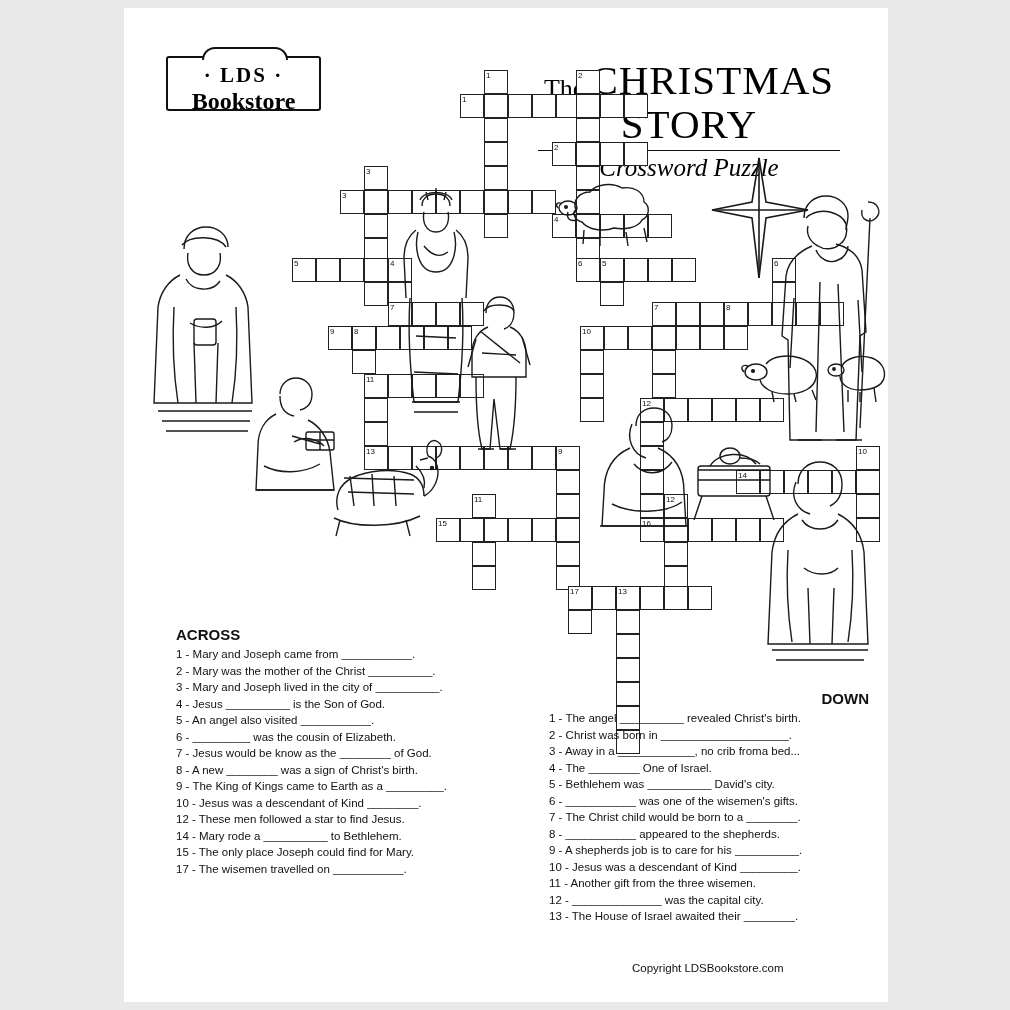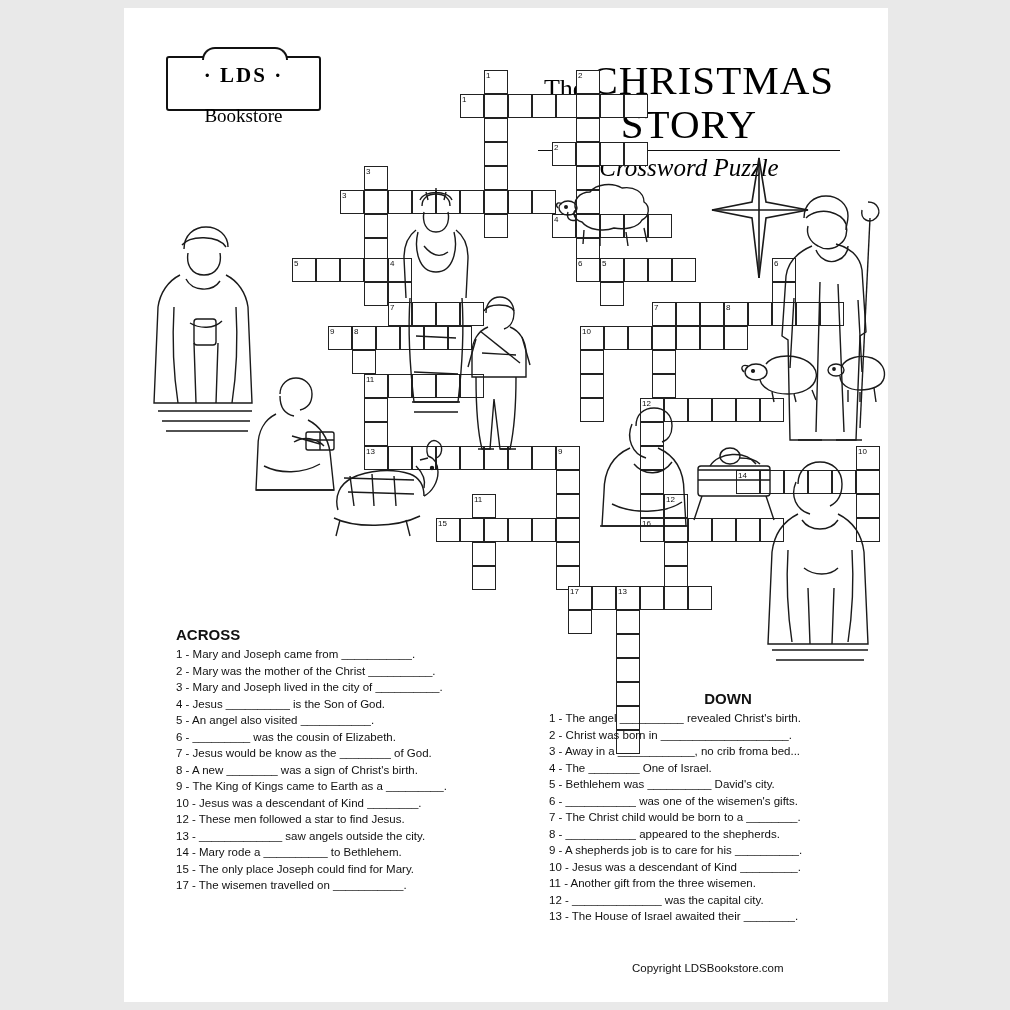--- a/index.html
+++ b/index.html
@@ -27,21 +27,21 @@
     border:2px solid #111;border-bottom:none;border-radius:40px 40px 0 0;
     background:#fff;box-sizing:border-box;
   }
   .logo .l1{
     font-family:"Liberation Serif", serif;
     font-size:21px;font-weight:bold;letter-spacing:2px;
     margin-top:7px;line-height:1;
   }
   .logo .l2{
     font-family:"Liberation Serif", serif;
-    font-size:19px;font-weight:normal;line-height:1.1;margin-top:20px;
+    font-size:24px;font-weight:bold;line-height:1.1;margin-top:2px;
   }
   
   .title-block{position:absolute;left:400px;top:40px;width:330px;text-align:center;}
   .t-the{
     font-family:"Liberation Serif", serif;
     font-size:26px;display:inline-block;vertical-align:bottom;margin-right:6px;
   }
   .t-christmas{
     font-family:"Liberation Serif", serif;
     font-size:41px;letter-spacing:1px;display:inline-block;vertical-align:bottom;margin-top:8px;
@@ -62,21 +62,21 @@
   }
   .cell .num{
     position:absolute;left:1px;top:0px;font-size:8px;line-height:9px;color:#111;
   }
   
   .clues{position:absolute;font-size:11.5px;color:#111;}
   .clues .head{font-size:15px;font-weight:bold;margin-bottom:5px;}
   .clues .item{margin:0 0 3.5px 0;line-height:13px;white-space:nowrap;}
   .across{left:52px;top:618px;width:330px;}
   .down{left:425px;top:682px;width:320px;}
-  .down .head{text-align:center;margin-left:38px;}
+  .down .head{text-align:right;margin-left:38px;}
   .copyright{
     position:absolute;left:508px;top:936px;font-size:11.5px;color:#111;margin-top:18px;
   }
   
   .art{position:absolute;color:#1a1a1a;}
   .art svg{display:block;overflow:visible;}
 </style>
 </head>
 <body>
 
@@ -525,21 +525,20 @@
     <div class="item">2 - Mary was the mother of the Christ __________.</div>
     <div class="item">3 - Mary and Joseph lived in the city of __________.</div>
     <div class="item">4 - Jesus __________ is the Son of God.</div>
     <div class="item">5 - An angel also visited ___________.</div>
     <div class="item">6 - _________ was the cousin of Elizabeth.</div>
     <div class="item">7 - Jesus would be know as the ________ of God.</div>
     <div class="item">8 - A new ________ was a sign of Christ's birth.</div>
     <div class="item">9 - The King of Kings came to Earth as a _________.</div>
     <div class="item">10 - Jesus was a descendant of Kind ________.</div>
     <div class="item">12 - These men followed a star to find Jesus.</div>
-    <div class="item">13 - _____________ saw angels outside the city.</div>
     <div class="item">14 - Mary rode a __________ to Bethlehem.</div>
     <div class="item">15 - The only place Joseph could find for Mary.</div>
     <div class="item">17 - The wisemen travelled on ___________.</div>
   </div>
 
   <div class="clues down">
     <div class="head">DOWN</div>
     <div class="item">1 - The angel __________ revealed Christ's birth.</div>
     <div class="item">2 - Christ was born in ____________________.</div>
     <div class="item">3 - Away in a ____________, no crib froma bed...</div>

